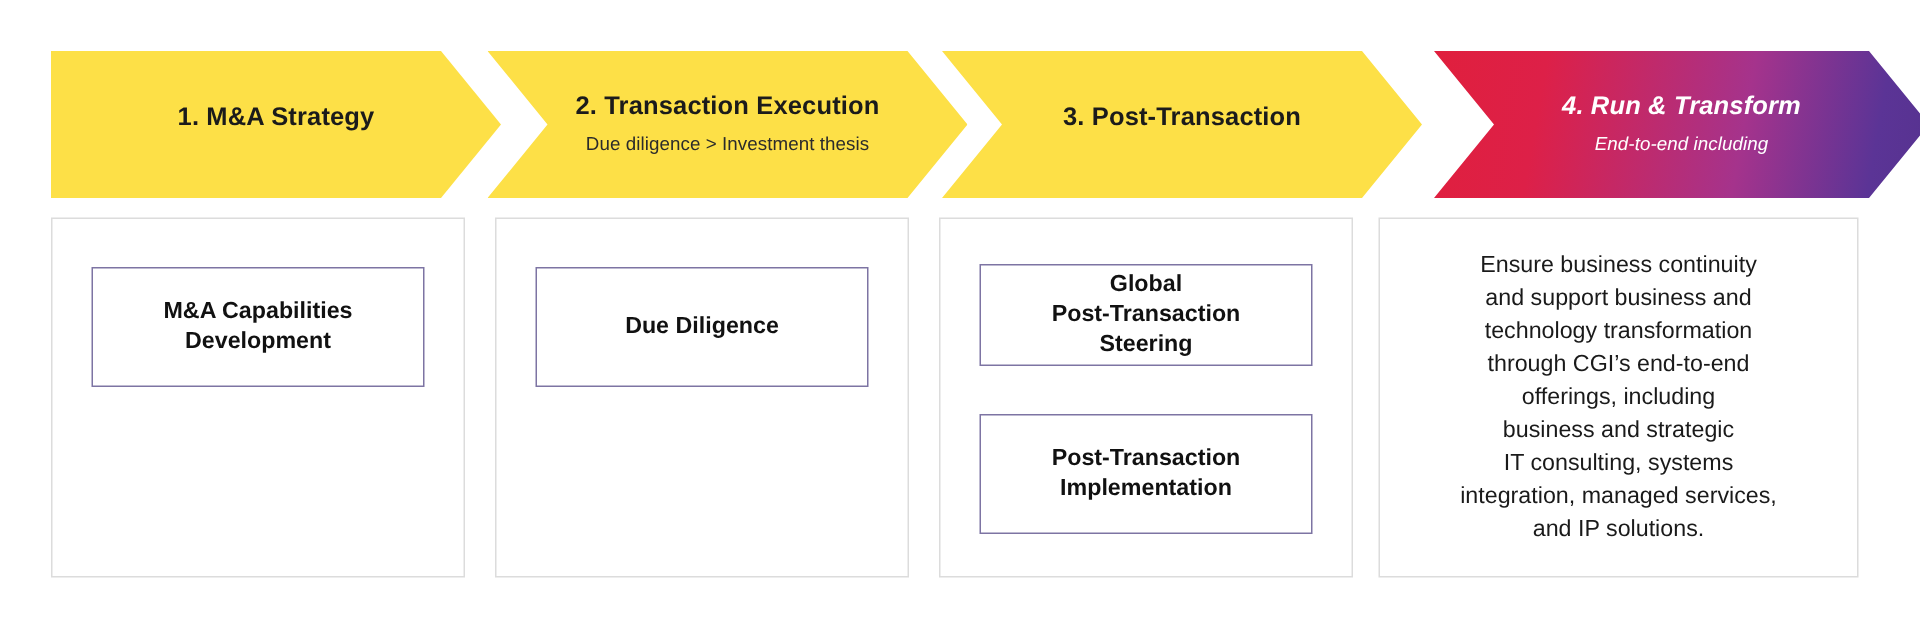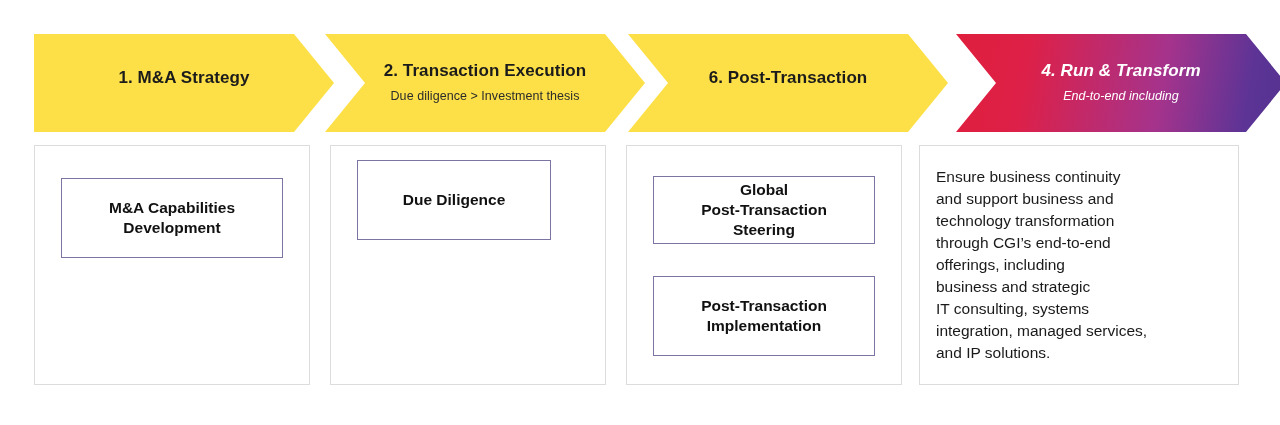--- a/index.html
+++ b/index.html
@@ -97,21 +97,21 @@
     font-weight: bold;
     color: #111111;
     line-height: 1.28;
     white-space: pre-line;
   }
   .card-paragraph {
     position: absolute;
     left: 16px;
     right: 16px;
     top: 20px;
-    text-align: left;
+    text-align: center;
     font-size: 15.5px;
     font-weight: normal;
     color: #1a1a1a;
     line-height: 1.42;
     white-space: pre-line;
   }
 </style>
 </head>
 <body>
 
@@ -127,42 +127,42 @@
 
     <div class="chevron chev-gray chev-shape-mid" style="left:325px; width:320px;align-items:center;">
       <div class="chev-label">
         <div class="chev-title">2. Transaction Execution</div>
         <div class="chev-sub">Due diligence &gt; Investment thesis</div>
       </div>
     </div>
 
     <div class="chevron chev-gray chev-shape-mid" style="left:628px; width:320px;">
       <div class="chev-label">
-        <div class="chev-title">6. Post-Transaction</div>
+        <div class="chev-title">3. Post-Transaction</div>
       </div>
     </div>
 
     <div class="chevron chev-accent chev-shape-mid" style="left:956px; width:330px;font-style:italic;">
       <div class="chev-label">
         <div class="chev-title">4. Run &amp; Transform</div>
         <div class="chev-sub">End-to-end including</div>
       </div>
     </div>
 
   </div>
 
   <div class="card" style="left:34px; width:276px;">
     <div class="inner-box" style="left:26px; top:32px; width:222px; height:80px;">
       <span class="inner-box-text">M&amp;A Capabilities
 Development</span>
     </div>
   </div>
 
   <div class="card" style="left:330px; width:276px;">
-    <div class="inner-box" style="left:26px; top:14px; width:194px; height:80px;">
+    <div class="inner-box" style="left:26px; top:32px; width:222px; height:80px;">
       <span class="inner-box-text">Due Diligence</span>
     </div>
   </div>
 
   <div class="card" style="left:626px; width:276px;">
     <div class="inner-box" style="left:26px; top:30px; width:222px; height:68px;">
       <span class="inner-box-text">Global
 Post-Transaction
 Steering</span>
     </div>

